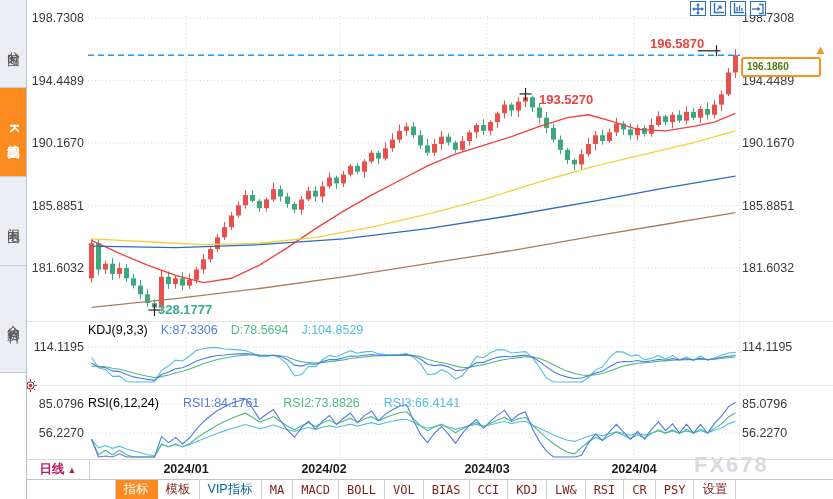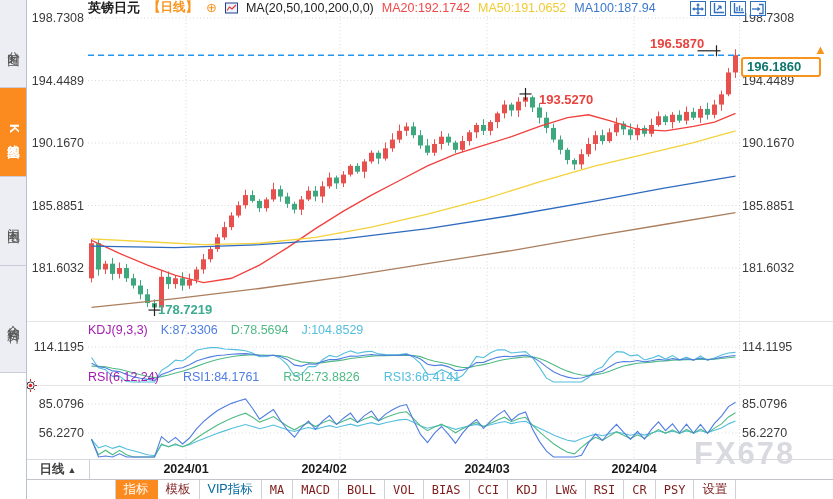--- a/index.html
+++ b/index.html
@@ -1,19 +1,19 @@
 <!DOCTYPE html>
 <html><head>
 <meta charset="utf-8">
 <style>
   html,body{margin:0;padding:0;background:#fff;}
   #app{position:relative;width:833px;height:499px;overflow:hidden;background:#fff;
        font-family:"Liberation Sans","DejaVu Sans",sans-serif;-webkit-font-smoothing:antialiased;}
   
-  #watermark{position:absolute;left:694px;top:436px;font-size:31px;font-weight:bold;
+  #watermark{position:absolute;left:694px;top:452px;font-size:22px;font-weight:bold;
              color:#b9bcc6;opacity:.55;letter-spacing:2px;z-index:0;}
   
   #chart-svg{position:absolute;left:0;top:0;z-index:1;}
   .grid{stroke:#d8d8de;stroke-width:1;stroke-dasharray:1 2.5;}
   .divider{stroke:#e4e4e9;stroke-width:1;}
   
   #sidebar{position:absolute;left:0;top:0;width:27px;height:499px;background:#fff;
            border-right:1px solid #b8c0d4;z-index:7;box-sizing:border-box;}
   .side-tab{writing-mode:vertical-rl;width:26px;display:flex;align-items:center;justify-content:center;
             background:#edeef3;border-bottom:1px solid #c8cdd9;color:#555;font-size:12.5px;
@@ -35,34 +35,34 @@
   .tick-l{left:26px;width:58px;text-align:right;}
   .tick-r{left:742px;width:60px;text-align:left;}
   .date-label{position:absolute;top:462px;transform:translateX(-50%);font-size:12.5px;font-weight:bold;
               color:#1a1a1a;z-index:5;text-align:right;}
   
   .ann{position:absolute;z-index:4;font-size:13px;font-weight:bold;white-space:nowrap;}
   #ann-high{left:650px;top:36px;color:#e8433f;}
   #ann-mid{left:539px;top:79px;color:#e8433f;margin-top:13px;}
   #ann-low{left:158px;top:302px;color:#3cab8e;}
   #price-box{position:absolute;left:741px;top:57px;width:72px;height:16px;border:2px solid #f7941d;
-             border-radius:3px;background:#fff;color:#0f766e;font-size:13px;font-weight:bold;
+             border-radius:3px;background:#fff;color:#4d7c0f;font-size:10px;font-weight:bold;
              line-height:16px;padding-left:4px;z-index:4;}
   #price-arrow{position:absolute;left:814px;top:42px;color:#f7941d;font-size:13px;z-index:4;}
   
   .pane-header{position:absolute;left:88px;display:flex;gap:13px;font-size:12.5px;z-index:4;white-space:nowrap;}
   #kdj-header{top:323px;}
-  #rsi-header{top:370px;gap:24px;}
-  .pane-title{color:#a21caf;}
+  #rsi-header{top:396px;gap:24px;}
+  .pane-title{color:#000000;}
   .c-blue{color:#4f7de0;}.c-green{color:#4fba85;}.c-cyan{color:#54bede;}
   #hot-icon{position:absolute;left:24px;top:378px;z-index:6;}
   
   #date-row{position:absolute;left:0;top:459px;width:833px;height:20px;border-top:1px solid #d9d9df;z-index:4;}
   #period-btn{position:absolute;left:27px;top:0;width:62px;height:19px;border-right:1px solid #cfcfd6;
-              display:flex;align-items:center;justify-content:center;gap:3px;color:#404040;
+              display:flex;align-items:center;justify-content:center;gap:3px;color:#be185d;
               font-weight:bold;font-size:12.5px;background:#fff;cursor:pointer;}
   #period-btn .tri{font-size:9px;}
   #toolbar{position:absolute;left:0;top:479px;width:833px;height:20px;background:#fff;
            border-top:1px solid #c4c4cb;display:flex;padding-left:18px;box-sizing:border-box;z-index:6;justify-content:center;}
   .tcell{border-right:1px solid #cfcfd6;padding:0 8px;font-size:12.5px;color:#7f1d1d;display:flex;
          align-items:center;cursor:pointer;white-space:nowrap;}
   .tcell:first-child{border-left:1px solid #cfcfd6;}
   .tcell.mono{font-family:"DejaVu Sans Mono",monospace;font-size:12px;}
   .tcell.active{background:#fb8a1f;color:#fff;border-right-color:#fb8a1f;}
   .tcell.vip{color:#0369a1;}
@@ -295,35 +295,20 @@
       <polyline points="91.5,439.258135 98.5,457 105.5,456.0647228378378 112.5,457 119.5,453.8261729746836 126.5,457 133.5,457 140.5,457 147.5,457 154.5,457 161.5,436.6402533048737 168.5,442.5910105911299 175.5,437.365657924192 182.5,444.0196505703625 189.5,438.0158489304832 196.5,428.8781230546606 203.5,421.58842043348795 210.5,415.7263349407815 217.5,410.4382838378404 224.5,406.75103567153076 231.5,403.36362156942823 238.5,400.96643234420765 245.5,398.9701849555308 252.5,408.2694974434779 259.5,419.1148284032785 266.5,414.26035398079887 273.5,409.60975785516996 280.5,420.50270844897955 287.5,430.2048493493677 294.5,437.25742512113834 301.5,427.6155940306375 308.5,421.03308444450516 315.5,429.2519503896873 322.5,421.15029317474074 329.5,415.6364663193922 336.5,424.55093337690687 343.5,418.2082318848502 350.5,413.0581000122912 357.5,422.5112901777999 364.5,415.60492895413734 371.5,410.9521349015219 378.5,420.5963721939459 385.5,414.1217189381316 392.5,409.7489926624373 399.5,406.1643468988019 406.5,404.55243280580345 413.5,420.1844014955259 420.5,434.38438741402416 427.5,442.61719747629866 434.5,433.1284218010611 441.5,426.4935272238968 448.5,434.44308501084487 455.5,443.20507385598904 462.5,433.10173898966195 469.5,425.04107322892247 476.5,419.4720283006598 483.5,428.5208417753937 490.5,421.0654664355559 497.5,415.1470942936191 504.5,410.4064647010034 511.5,420.4291413593215 518.5,414.5937889131693 525.5,412.0286372571974 532.5,429.0113435389043 539.5,441.60990164329246 546.5,451.18654417837854 553.5,457 560.5,457 567.5,457 574.5,457 581.5,455.312119661614 588.5,442.86350282291494 595.5,434.14659143682275 602.5,440.4933337751377 609.5,431.6864469461104 616.5,424.41794564982894 623.5,432.22289932779086 630.5,439.4288917142054 637.5,431.4253144727028 644.5,439.10592270806376 651.5,429.47406699177975 658.5,421.88819843826013 665.5,430.7066802484266 672.5,423.8842589302567 679.5,432.792494728806 686.5,424.1948251970263 693.5,433.06201185708204 700.5,424.4105491249511 707.5,433.24921621125264 714.5,423.4335396110495 721.5,416.19521151856253 728.5,406.654383504423 735.5,402.24648114222566" fill="none" stroke="#4f7de0" stroke-width="1.1"></polyline>
     </svg>
 
   <div id="sidebar">
       <div class="side-tab" style="height: 88px;">分时图</div>
       <div class="side-tab active" style="height: 89px;">K线图</div>
       <div class="side-tab" style="height: 89px;">闪电图</div>
       <div class="side-tab" style="height: 107px;">合约资料</div>
     </div>
 
-  <div id="header">
-    <span class="sym">英镑日元</span>
-    <span class="per">【日线】</span>
-    <span class="plus">⊕</span>
-    <span style="display:inline-flex;">
-      <svg width="13" height="12">
-          <rect x="0.5" y="1" width="12" height="10" fill="#eef2fb" stroke="#27408b"></rect>
-          <polyline points="2,8.5 4.5,5 7,7 11,3" fill="none" stroke="#e03838" stroke-width="1.2"></polyline>
-        </svg>
-    </span>
-    <span class="ma-set">MA(20,50,100,200,0,0)</span>
-    <span class="ma20">MA20:192.1742</span>
-    <span class="ma50">MA50:191.0652</span>
-    <span class="ma100">MA100:187.94</span>
-  </div>
 
   <div id="header-icons">
     <span class="hicon">
       <svg width="12" height="12">
           <path d="M6 1v10M1 6h10" stroke="#2f6fc1" stroke-width="1.3" fill="none"></path>
           <path d="M6 0l2 2.4H4zM6 12l2-2.4H4zM0 6l2.4-2v4zM12 6l-2.4-2v4z" fill="#2f6fc1"></path>
         </svg>
     </span>
     <span class="hicon">
       <svg width="12" height="12">
@@ -360,21 +345,21 @@
       <div class="tick tick-l" style="top: 340px;">114.1195</div>
       <div class="tick tick-r" style="top: 340px;">114.1195</div>
       <div class="tick tick-l" style="top: 397px;">85.0796</div>
       <div class="tick tick-r" style="top: 397px;">85.0796</div>
       <div class="tick tick-l" style="top: 426px;">56.2270</div>
       <div class="tick tick-r" style="top: 426px;">56.2270</div>
     </div>
 
   <div id="ann-high" class="ann">196.5870</div>
   <div id="ann-mid" class="ann">193.5270</div>
-  <div id="ann-low" class="ann">178.7219</div>
+  <div id="ann-low" class="ann">328.1777</div>
   <div id="price-box">196.1860</div>
   <div id="price-arrow">▲</div>
 
   <div id="kdj-header" class="pane-header">
     <span class="pane-title">KDJ(9,3,3)</span>
     <span class="c-blue">K:87.3306</span>
     <span class="c-green">D:78.5694</span>
     <span class="c-cyan">J:104.8529</span>
   </div>
 

